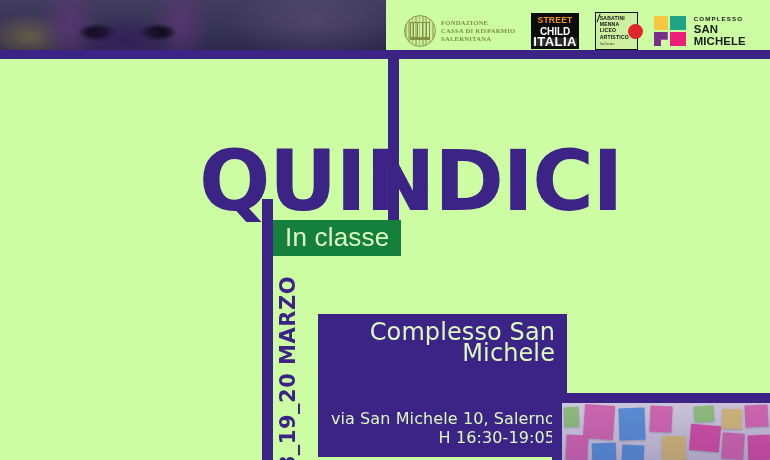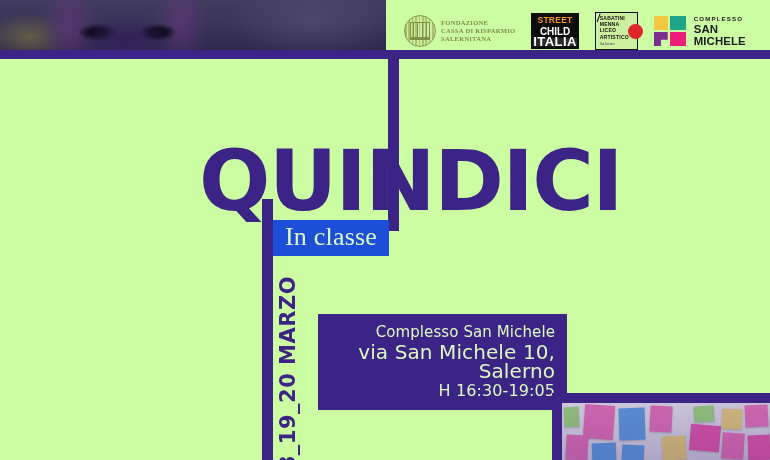--- a/index.html
+++ b/index.html
@@ -147,43 +147,43 @@
   
   .headline {
     position: absolute; left: 199px; top: 144px;
     font-size: 84px; line-height: 74px; font-weight: 700;
     color: #3b2485; letter-spacing: -1.5px;
     font-family: "DejaVu Sans", sans-serif;
     white-space: nowrap;
   }
   .subhead {
     position: absolute; left: 273px; top: 220px;
-    background: #1d4ed8; color: #ddf8c0;
+    background: #15803d; color: #ddf8c0;
     font-size: 26px; line-height: 30px; padding: 2px 12px 4px 12px;
     letter-spacing: .2px; white-space: nowrap;
-    font-family: Liberation Serif, serif;
+    font-family: Liberation Sans, sans-serif;
   }
 
   
   .date-vert {
     position: absolute; left: 276px; top: 276px;
     transform-origin: left top; transform: rotate(-90deg) translateX(-100%);
     color: #3b2485; font-size: 21px; font-weight: 700; letter-spacing: .5px;
     white-space: nowrap; font-family: "DejaVu Sans", sans-serif;
   }
 
   
   .address {
     position: absolute; left: 318px; top: 314px; width: 249px;
     background: #3b2485; color: #ddf8c0;
     padding: 8px 12px 10px 12px; text-align: right;
     font-family: "DejaVu Sans", sans-serif;
   }
-  .address .l1 { font-size: 15px; line-height: 21px; letter-spacing: .1px; }
-  .address .l2 { font-size: 20px;  line-height: 19px; letter-spacing: .1px; }
+  .address .l1 { font-size: 24px; line-height: 21px; letter-spacing: .1px; }
+  .address .l2 { font-size: 16px;  line-height: 19px; letter-spacing: .1px; margin-top: 45px; }
   .address .l3 { font-size: 16px;  line-height: 19px; letter-spacing: .1px; }
 
   
   .frame-notes {
     position: absolute; left: 552px; top: 393px; width: 218px; height: 67px;
     background: #3b2485; padding: 10px 0 0 10px;
   }
   .photo-notes {
     position: relative; width: 208px; height: 57px; overflow: hidden;
     background: #eceaf0;

